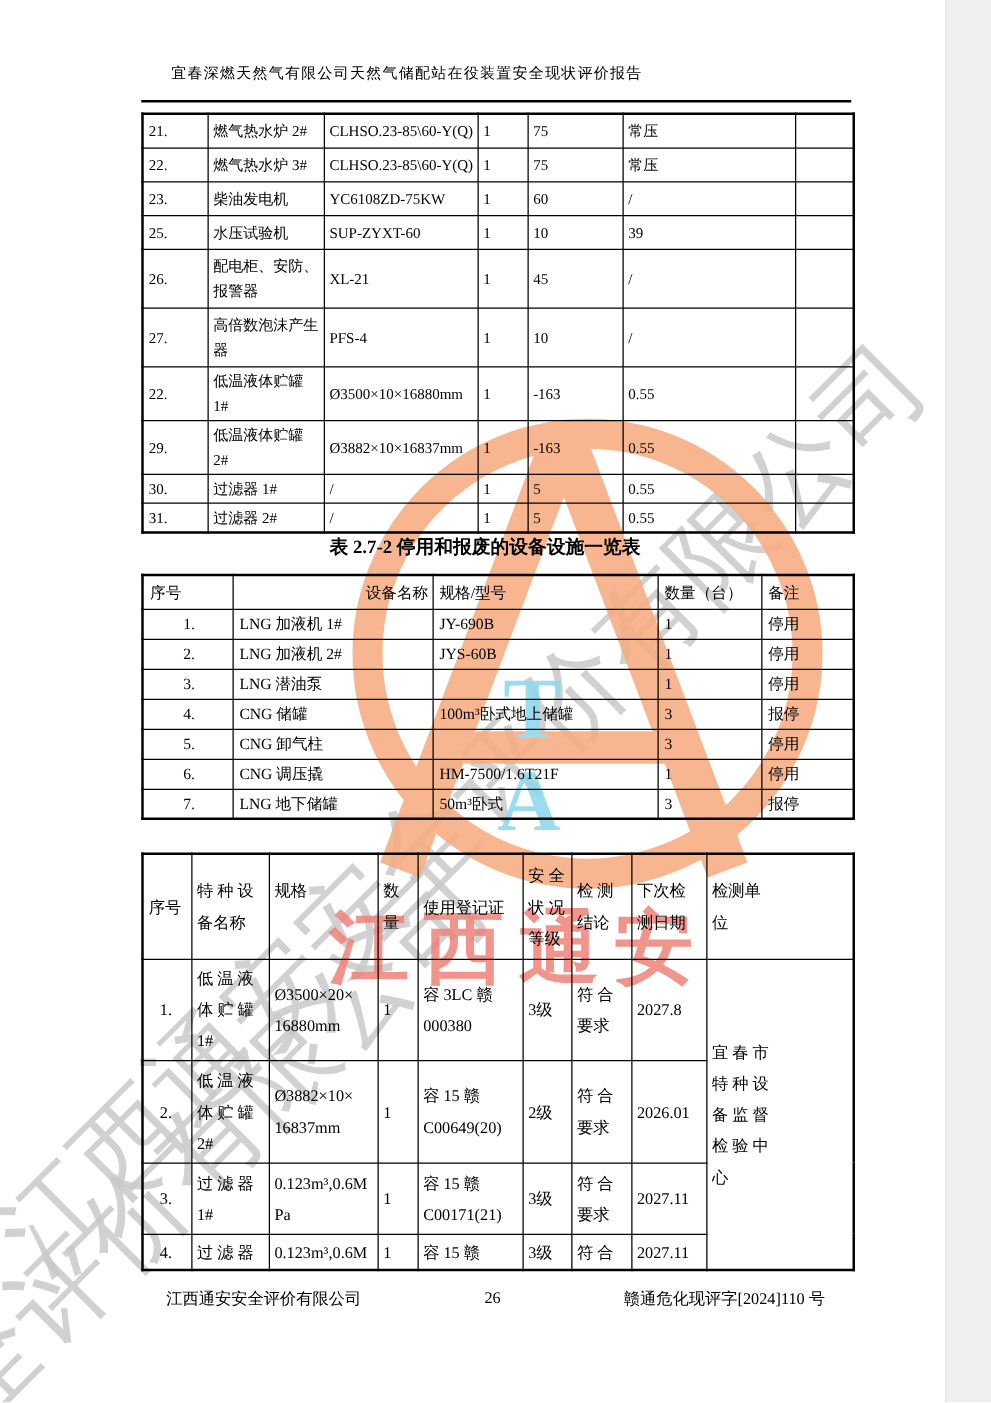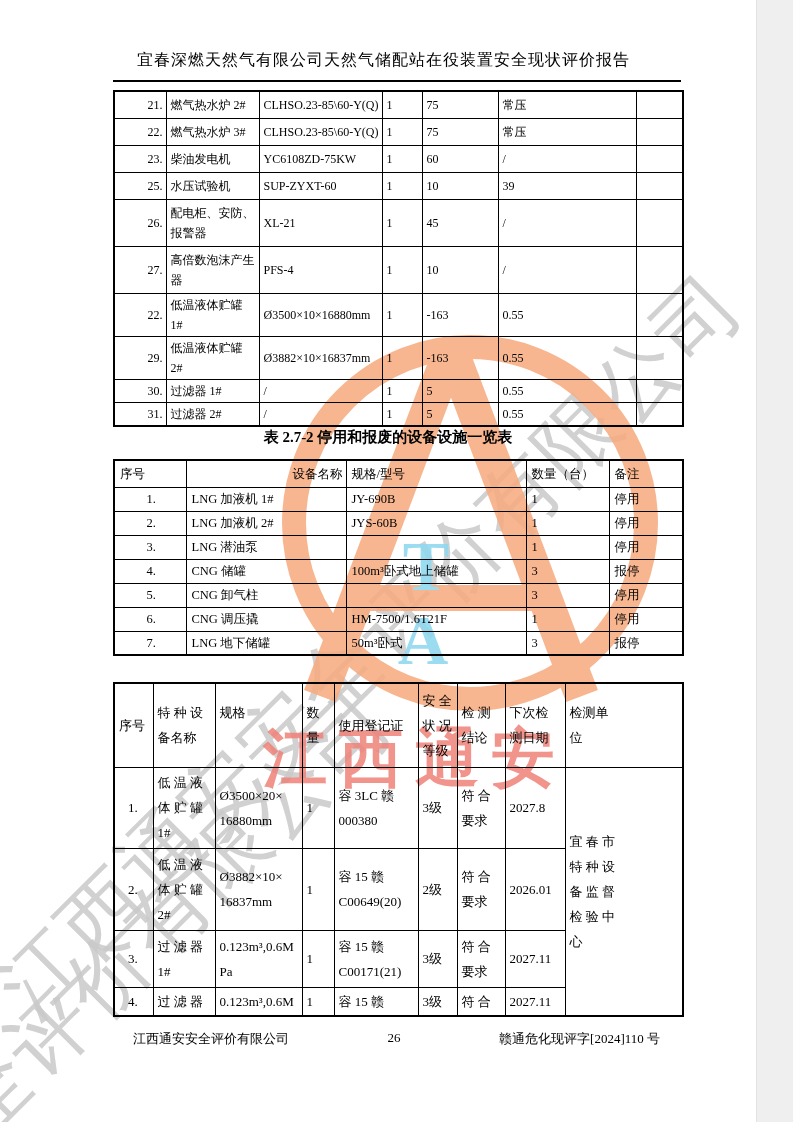--- a/index.html
+++ b/index.html
@@ -2,29 +2,29 @@
 <html><head>
 <meta charset="utf-8">
 <style>
   html,body{margin:0;padding:0;background:#fff;}
   .page{position:relative;width:793px;height:1122px;background:#fff;overflow:hidden;
         font-family:"Liberation Serif","DejaVu Serif",serif;color:#000;}
   .wm{position:absolute;left:0;top:0;z-index:0;}
   .wm text{font-family:"Liberation Serif","DejaVu Serif",serif;}
   .scan-edge{position:absolute;right:0;top:0;width:36px;height:1122px;background:#efefef;
              border-left:1px solid #e3e3e3;z-index:2;}
-  .doc-header{position:absolute;left:137px;top:50px;font-size:16px;letter-spacing:1px;z-index:1;}
+  .doc-header{position:absolute;left:137px;top:50px;font-size:12px;letter-spacing:1px;z-index:1;}
   .header-rule{position:absolute;left:113px;top:80px;width:568px;height:2px;background:#000;z-index:1;}
   table{border-collapse:collapse;table-layout:fixed;position:absolute;border:2px solid #000;z-index:1;}
   td{border:1px solid #000;padding:1px 3px;vertical-align:middle;white-space:pre-line;overflow:hidden;}
   .tbl-title{position:absolute;left:113px;width:550px;text-align:center;font-weight:bold;
              font-size:15px;z-index:1;}
   
   .t-cont{left:113px;top:90px;width:570px;font-size:12px;line-height:20px;}
-  .t-cont .c0{text-align:right;margin-left:20px;}
+  .t-cont .c0{text-align:left;margin-left:20px;}
   .t-cont td{padding-left:4px;}
   
   .t272{left:113px;top:459px;width:570px;font-size:12.5px;line-height:20px;}
   .t272 .c0{text-align:center;}
   .t272 td{padding-left:5px;}
   
   .t273{left:113px;top:682px;width:570px;font-size:13px;line-height:25px;}
   .t273 .c0{text-align:center;padding-left:1px;}
   .t273 td{padding-left:4px;}
   .r27{height:27px}.r47{height:47px}.r23{height:23px}

